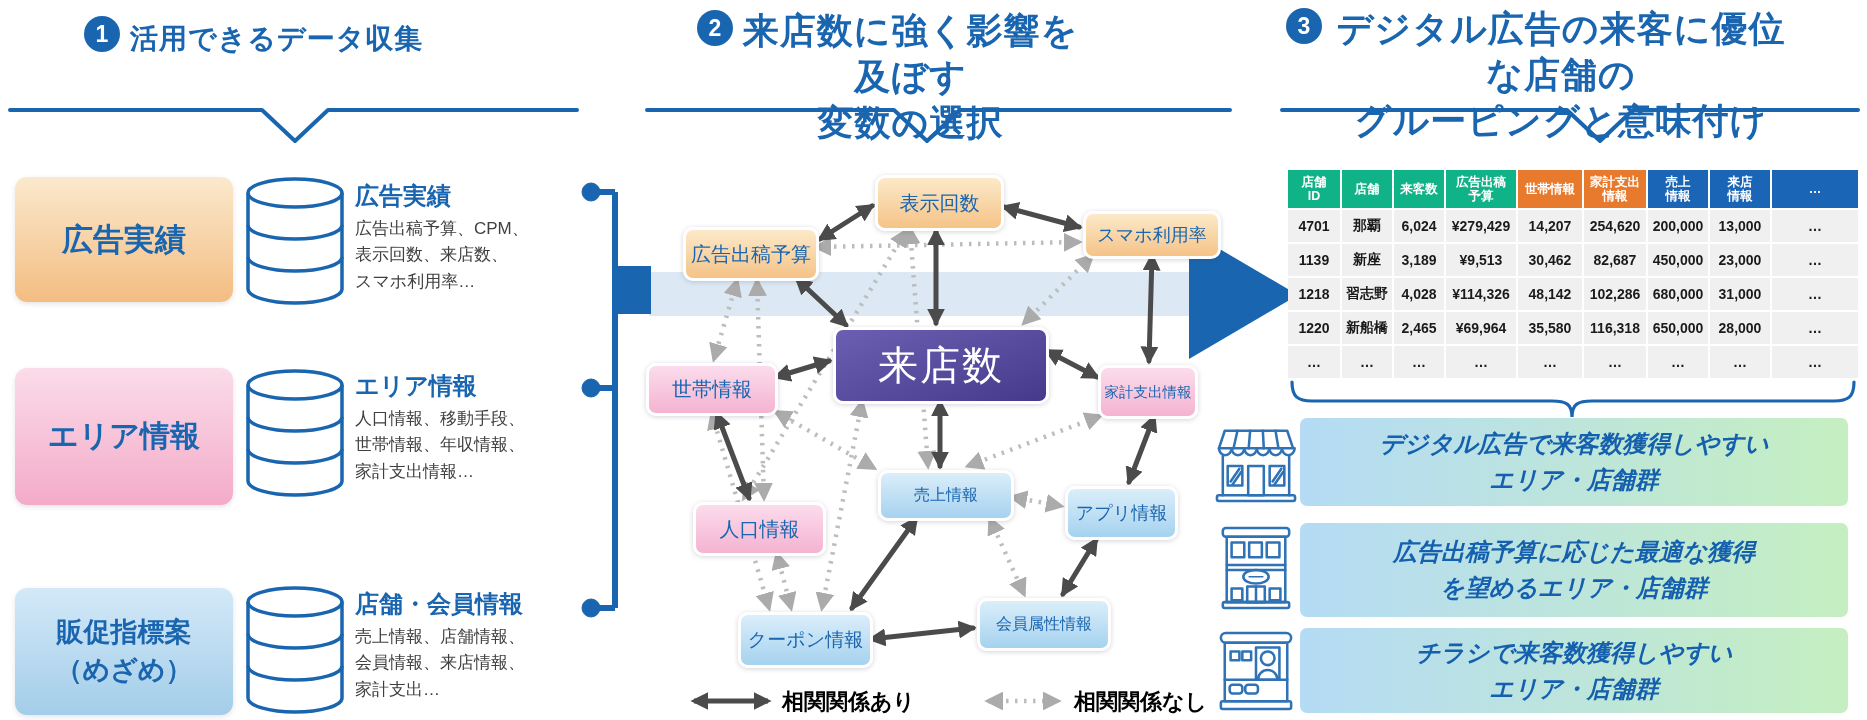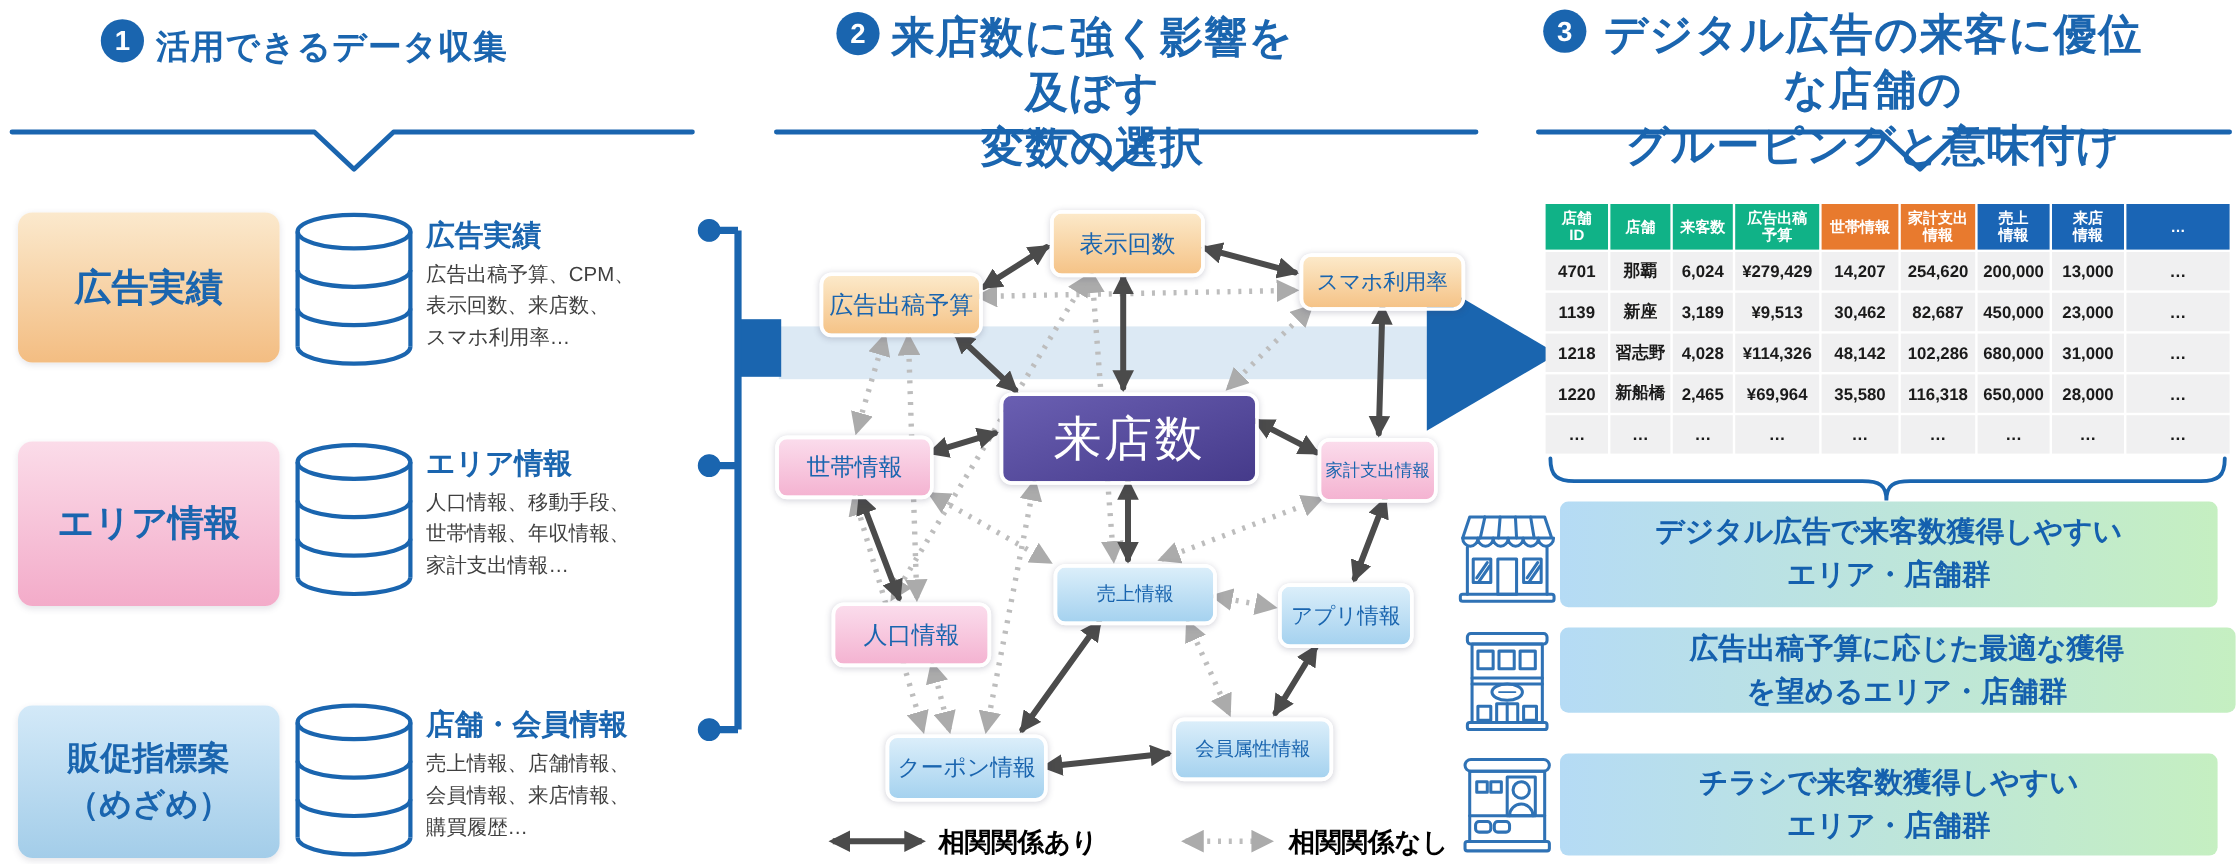--- a/index.html
+++ b/index.html
@@ -30,21 +30,21 @@
   .tablewrap table{border-collapse:separate;border-spacing:2px;width:100%;table-layout:fixed;}
   .tablewrap th{height:36px;padding:1px 2px;color:#fff;font-size:12.5px;font-weight:bold;line-height:1.15;
     white-space:pre-line;text-align:center;vertical-align:middle;}
   .tablewrap td{height:30px;background:#f0f0f1;color:#1a1a1a;font-size:14px;font-weight:600;
     text-align:center;vertical-align:middle;padding:1px 2px;}
   .hc-green{background:#10b287;}
   .hc-orange{background:#e87a2e;}
   .hc-blue{background:#1a65b5;}
   .group-box{position:absolute;border-radius:7px;background:linear-gradient(90deg,#b5dbf5,#c5efc1);
     display:flex;flex-direction:column;align-items:center;justify-content:center;text-align:center;
-    color:#1460ae;font-size:24px;font-weight:bold;line-height:1.5;z-index:3;}
+    color:#1460ae;font-size:24px;font-weight:bold;line-height:1.5;z-index:3;font-style:italic;}
   .gicon{position:absolute;z-index:3;}
 </style>
 </head>
 <body>
 
 <div id="canvas">
 
   <svg class="layer" width="1867" height="720" viewBox="0 0 1867 720">
     <defs>
       <marker id="ah-dark" viewBox="0 0 10 10" refX="8" refY="5" markerWidth="3.6" markerHeight="3.6" orient="auto-start-reverse">
@@ -168,21 +168,21 @@
     <svg width="104" height="130" viewBox="0 0 104 130" fill="none" stroke="#1a65af" stroke-width="3.5">
       <ellipse cx="52" cy="17" rx="47" ry="14" fill="#fff"></ellipse>
       <path d="M5,17 L5,113 M99,17 L99,113"></path>
       <path d="M5,113 a47,14 0 0 0 94,0 M5,49 a47,14 0 0 0 94,0 M5,81 a47,14 0 0 0 94,0" fill="none"></path>
     </svg>
   </div>
   <div class="src-title" style="left:355px;top:588px;">店舗・会員情報</div>
   <div class="src-desc" style="left:355px;top:624px;">
     <div>売上情報、店舗情報、</div>
     <div>会員情報、来店情報、</div>
-    <div>購買履歴…</div>
+    <div>家計支出…</div>
   </div>
 
   <div class="node orange" style="left:875px;top:175px;width:123px;height:50px;font-size:20px;">表示回数</div>
   <div class="node orange" style="left:683px;top:227px;width:130px;height:48px;font-size:20px;">広告出稿予算</div>
   <div class="node orange" style="left:1083px;top:211px;width:132px;height:42px;font-size:18px;">スマホ利用率</div>
   <div class="node purple" style="left:833px;top:327px;width:210px;height:71px;font-size:40px;letter-spacing:2px;">来店数</div>
   <div class="node pink" style="left:646px;top:363px;width:126px;height:47px;font-size:20px;">世帯情報</div>
   <div class="node pink" style="left:1098px;top:365px;width:94px;height:48px;font-size:14.5px;">家計支出情報</div>
   <div class="node pink" style="left:693px;top:502px;width:127px;height:48px;font-size:20px;">人口情報</div>
   <div class="node lblue" style="left:878px;top:470px;width:130px;height:45px;font-size:16px;">売上情報</div>
@@ -313,21 +313,21 @@
       <path d="M12,42 H72 M12,47 H72"></path>
       <ellipse cx="42" cy="54" rx="13" ry="7"></ellipse>
         <path d="M35,54 H49" stroke-width="1.6"></path>
       <rect x="33" y="64" width="18" height="16"></rect>
         <path d="M42,64 V80"></path>
       <rect x="17" y="66" width="11" height="12"></rect>
         <rect x="56" y="66" width="11" height="12"></rect>
       <rect x="8" y="80" width="68" height="6" rx="2"></rect>
     </svg>
   </div>
-  <div class="group-box" style="left:1300px;top:523px;width:548px;height:71px;padding-left:15px;">
+  <div class="group-box" style="left:1300px;top:523px;width:548px;height:94px;">
     <div>広告出稿予算に応じた最適な獲得</div>
     <div>を望めるエリア・店舗群</div>
   </div>
 
   <div class="gicon" style="left:1215px;top:628px;">
     <svg width="82" height="86" viewBox="0 0 84 88" fill="none" stroke="#2f72b5" stroke-width="2.6" stroke-linejoin="round" stroke-linecap="round">
       <rect x="6" y="5" width="72" height="10" rx="5"></rect>
       <rect x="10" y="15" width="64" height="60"></rect>
       <rect x="42" y="20" width="24" height="33"></rect>
       <circle cx="54" cy="31" r="7"></circle>

